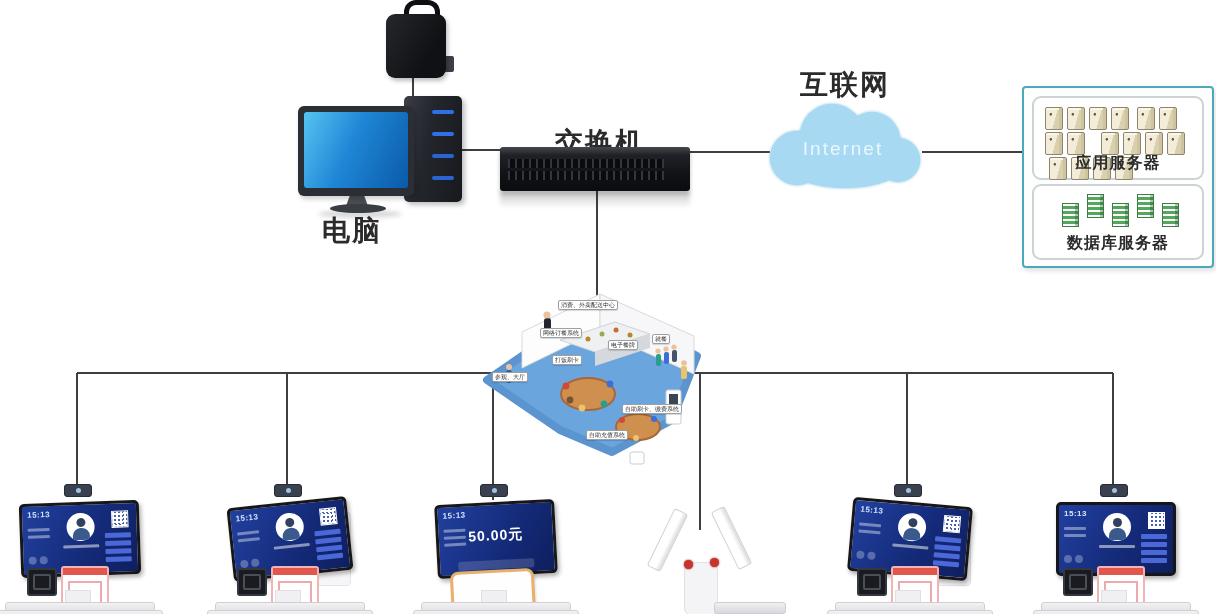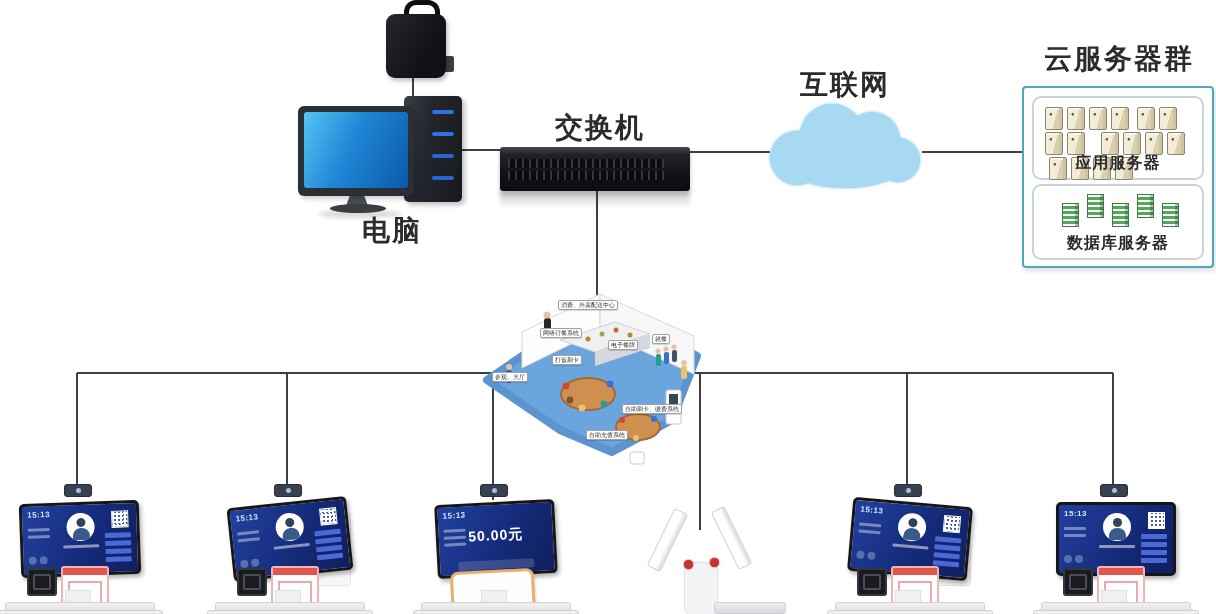--- a/index.html
+++ b/index.html
@@ -151,32 +151,32 @@
     <span class="led" style="top:14px;background:#2f6fe8;"></span>
     <span class="led" style="top:36px;background:#2f6fe8;"></span>
     <span class="led" style="top:58px;background:#2a63d2;"></span>
     <span class="led" style="top:80px;background:#2a63d2;"></span>
   </div>
   <div class="mon-stand"></div>
   <div class="mon-base"></div>
   <div class="monitor">
       <div class="scr"></div>
     </div>
-  <div class="lbl" style="left:322px;top:212px;margin-left:40px;">电脑</div>
-
-  <div class="lbl" style="left:555px;top:109px;">交换机</div>
+  <div class="lbl" style="left:322px;top:212px;">电脑</div>
+
+  <div class="lbl" style="left:555px;top:124px;">交换机</div>
   <div class="switch">
     <div class="ports"></div>
     <div class="ports p2"></div>
   </div>
   <div class="sw-reflect"></div>
 
   <div class="lbl" style="left:800px;top:66px;">互联网</div>
-
-  <div class="lbl" style="left:1044px;top:40px;">云服务器群</div>
+  <div class="cloud-text">Internet</div>
+
   <div class="srvbox">
     <div class="srvcard" style="top:8px;height:80px;">
       <div class="iconrow appicons" id="app-icons">
           <span class="app-ico"></span>
           <span class="app-ico"></span>
           <span class="app-ico"></span>
           <span class="app-ico"></span>
           <span class="app-ico" style="margin-left: 5px;"></span>
           <span class="app-ico" style="margin-left: 1px;"></span>
           <span class="app-ico" style="margin-left: 1px;"></span>

